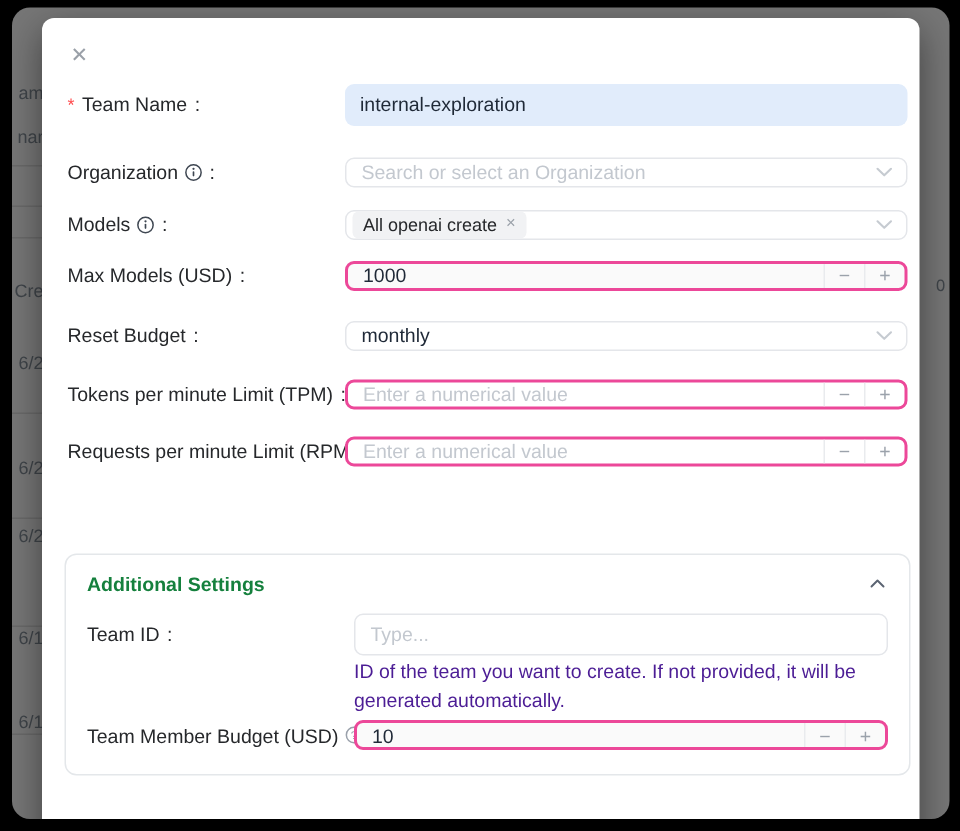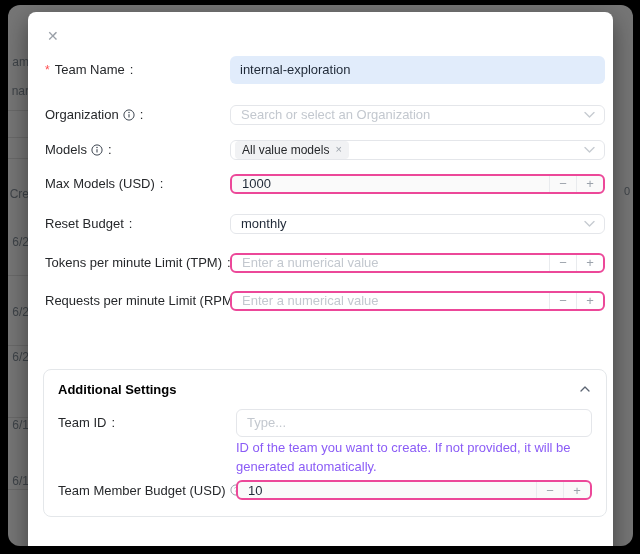--- a/index.html
+++ b/index.html
@@ -77,29 +77,29 @@
     width: 27px; display: flex; align-items: center; justify-content: center;
     border-left: 1px solid #e9ebee; color: #9ba2ab; font-size: 13px; cursor: pointer;
     user-select: none; background: transparent;
   }
 
   .card {
     border: 1px solid #e4e7ea; border-radius: 8px;
     margin: 58px -2px 0 -2px; padding: 10px 14px 16px;
   }
   .card-head { display: flex; justify-content: space-between; align-items: center; margin: 2px 0 12px; cursor: pointer; }
-  .card-title { font-size: 13px; font-weight: 700; color: #000000; }
+  .card-title { font-size: 13px; font-weight: 700; color: #15803d; }
   .chev-up { display: inline-flex; color: #5b6472; margin-right: 2px; }
   .card .frow { grid-template-columns: 178px 1fr; }
   .input-plain {
     width: 100%; height: 28px; border: 1px solid #e4e6ea; border-radius: 6px;
     outline: none; padding: 0 10px; font-size: 13px; color: #1f2937; background: #fff;
   }
   .help-row { display: grid; grid-template-columns: 178px 1fr; margin: 2px 0 4px; }
-  .help { color: #8b5cf6; font-size: 13px; line-height: 1.45; }
+  .help { color: #4c1d95; font-size: 13px; line-height: 1.45; }
 </style>
 </head>
 <body>
 
 <div class="page">
   <span class="bg-frag" style="top:50px">am</span>
   <span class="bg-frag" style="top:79px">nar</span>
   <span class="bg-frag" style="top:182px">Cre</span>
   <span class="bg-frag" style="top:230px">6/2</span>
   <span class="bg-frag" style="top:300px">6/2</span>
@@ -158,21 +158,21 @@
           <svg width="12" height="12" viewBox="0 0 12 12">
               <circle cx="6" cy="6" r="5.1" fill="none" stroke="currentColor" stroke-width="1"></circle>
               <circle cx="6" cy="3.5" r="0.75" fill="currentColor"></circle>
               <rect x="5.45" y="5.1" width="1.1" height="3.5" rx="0.55" fill="currentColor"></rect>
             </svg>
         </span>
         <span class="colon">:</span>
       </div>
       <div class="ctl select select-models">
         <span class="tag">
-          <span>All value models</span>
+          <span>All openai create</span>
           <span class="tag-x">×</span>
         </span>
         <span class="chev">
           <svg width="11" height="7" viewBox="0 0 11 7">
               <path d="M1 1l4.5 4.4L10 1" fill="none" stroke="#c6cbd1" stroke-width="1.4" stroke-linecap="round" stroke-linejoin="round"></path>
             </svg>
         </span>
       </div>
     </div>
 

